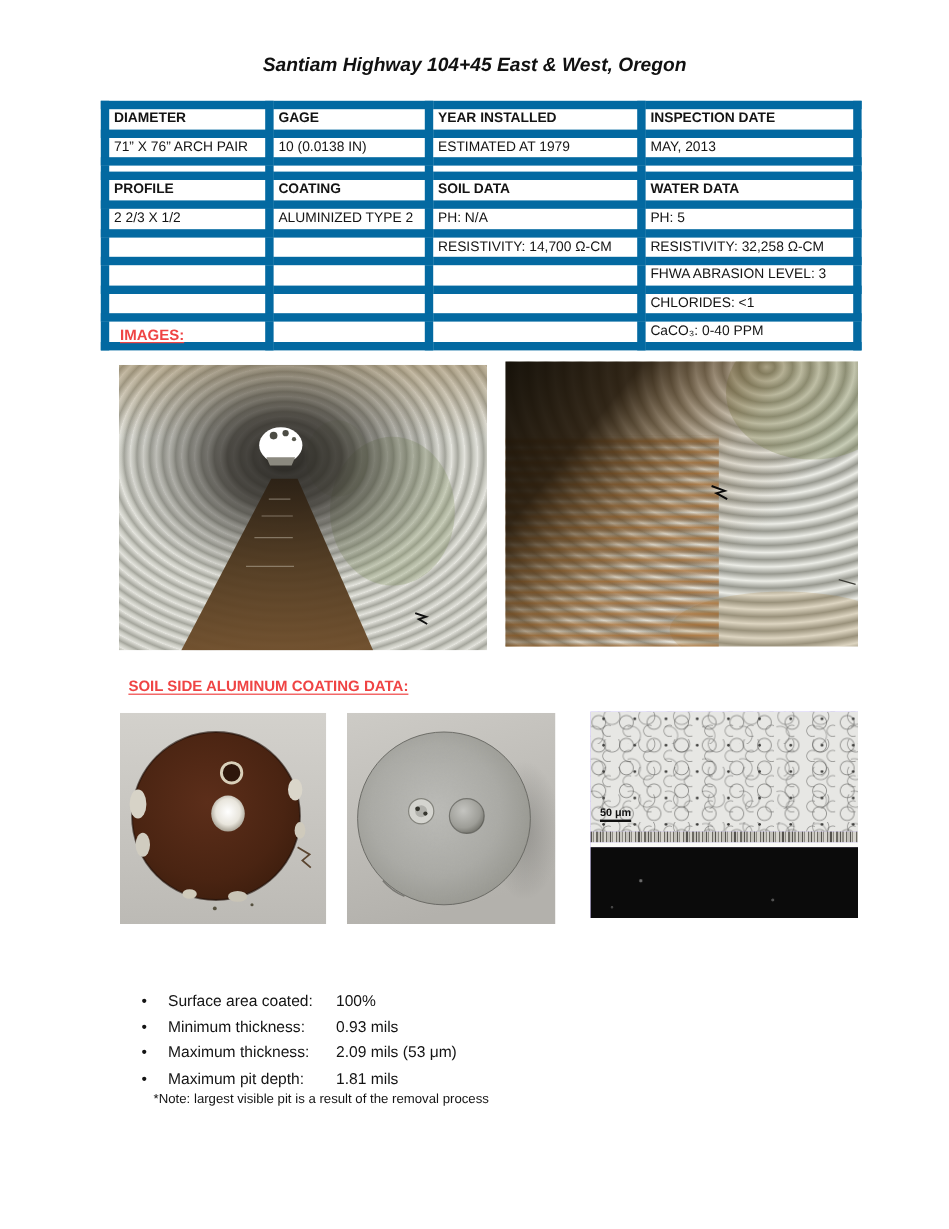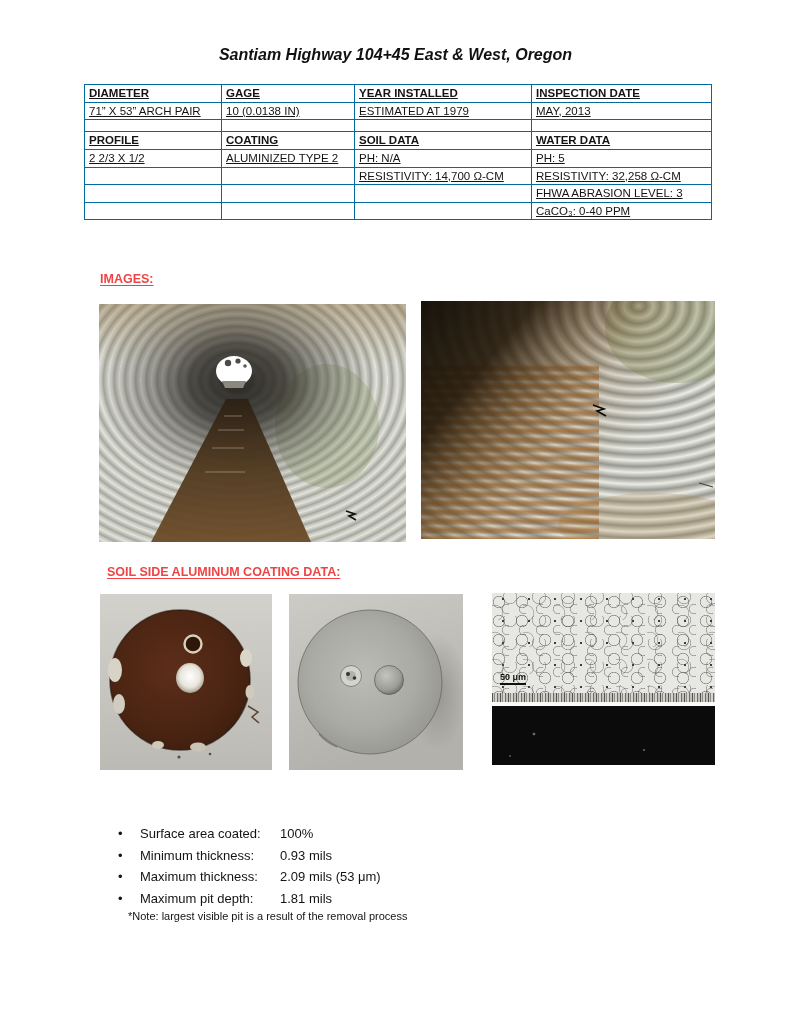--- a/index.html
+++ b/index.html
@@ -10,24 +10,23 @@
   .doc-title {
     position:absolute; top:46px; left:0; width:100%;
     text-align:center; font-size:16px; font-weight:bold; font-style:italic;
     color:#111;
   }
 
   
   table.spec { position:absolute; left:84px; top:84px; width:627px;
     border-collapse:collapse; table-layout:fixed; border:1.5px solid #161616; }
   table.spec td {
-    border:1px solid #0369a1; font-size:11.5px; line-height:1.1;
+    border:7px solid #0369a1; font-size:11.5px; line-height:1.1;
     padding:2px 3px 2px 4px; height:17px; white-space:nowrap; overflow:hidden;
     color:#141414;
-    text-decoration:underline;
   }
   table.spec tr.hdr td { font-weight:bold; }
   table.spec tr.spacer td { height:12px; }
 
   
   .sec-heading {
     position:absolute; font-size:12.5px; font-weight:bold; color:#ef4444;
     text-decoration:underline; text-underline-offset:2px;
   }
   #images-heading { left:100px; top:272px; }
@@ -85,21 +84,21 @@
         <col style="width:180px">
     </colgroup>
     <tbody>
         <tr class="hdr">
           <td>DIAMETER</td>
           <td>GAGE</td>
           <td>YEAR INSTALLED</td>
           <td>INSPECTION DATE</td>
         </tr>
         <tr>
-          <td>71” X 53” ARCH PAIR</td>
+          <td>71” X 76” ARCH PAIR</td>
           <td>10 (0.0138 IN)</td>
           <td>ESTIMATED AT 1979</td>
           <td>MAY, 2013</td>
         </tr>
         <tr class="spacer">
           <td></td>
           <td></td>
           <td></td>
           <td></td>
         </tr>
@@ -119,20 +118,26 @@
           <td></td>
           <td></td>
           <td>RESISTIVITY: 14,700 Ω-CM</td>
           <td>RESISTIVITY: 32,258 Ω-CM</td>
         </tr>
         <tr>
           <td></td>
           <td></td>
           <td></td>
           <td>FHWA ABRASION LEVEL: 3</td>
+        </tr>
+        <tr>
+          <td></td>
+          <td></td>
+          <td></td>
+          <td>CHLORIDES: &lt;1</td>
         </tr>
         <tr>
           <td></td>
           <td></td>
           <td></td>
           <td>CaCO₃: 0-40 PPM</td>
         </tr>
       </tbody>
   </table>
 

